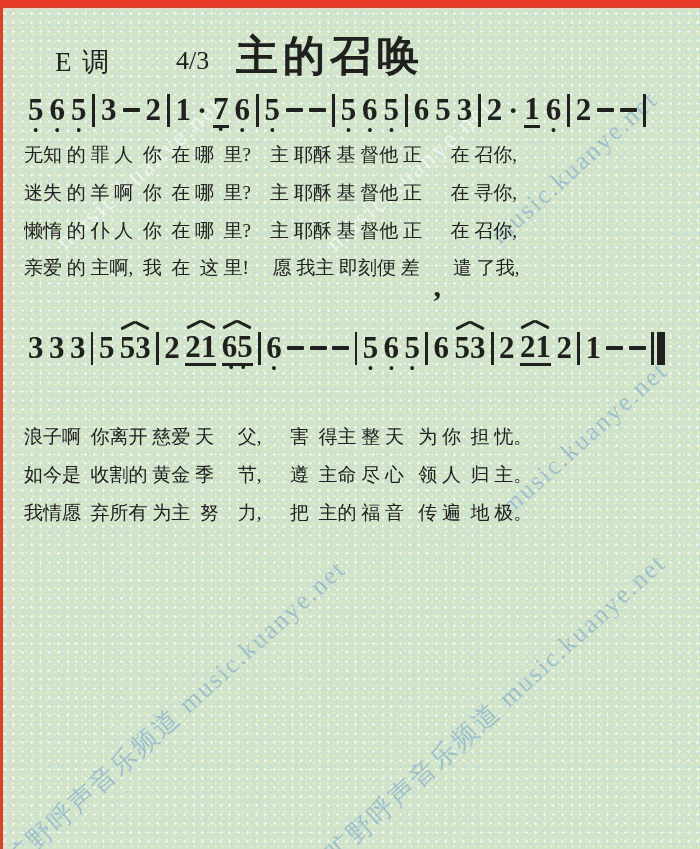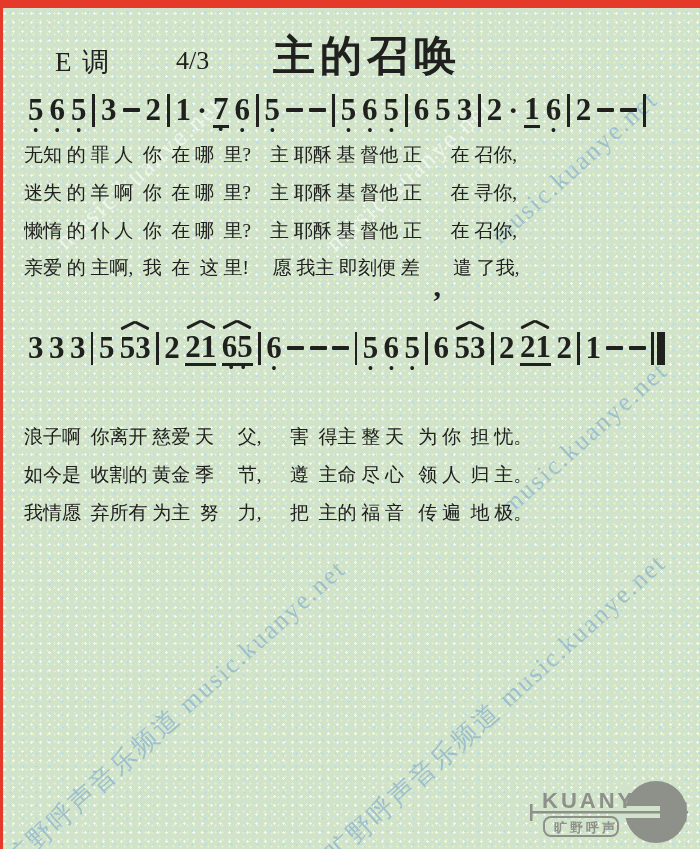--- a/index.html
+++ b/index.html
@@ -17,21 +17,21 @@
       radial-gradient(rgba(235,250,190,.55) 1px, transparent 1.4px);
     background-size:9px 9px,13px 13px,7px 7px;
     background-position:0 0,4px 6px,2px 3px;
   }
   .redbar-top{position:absolute;left:0;top:0;width:700px;height:8px;background:var(--red,#e53a2a);}
   .redbar-left{position:absolute;left:0;top:0;width:3px;height:849px;background:var(--red,#e53a2a);}
 
   .key-sig{position:absolute;left:55px;top:44px;font-size:27px;color:var(--ink,#20201e);letter-spacing:2px;font-family:Liberation Serif, serif;}
   .meter-sig{position:absolute;left:176px;top:46px;font-size:26px;color:var(--ink,#20201e);}
   .song-title{position:absolute;left:0;top:28px;width:660px;text-align:center;font-size:42px;font-weight:700;
-    letter-spacing:5px;color:var(--ink,#20201e);font-family:Liberation Sans, sans-serif;padding-left:37px;}
+    letter-spacing:5px;color:var(--ink,#20201e);font-family:Liberation Sans, sans-serif;}
 
   .mrow{position:absolute;display:flex;justify-content:space-between;align-items:center;}
   .mrow1{left:28px;top:90px;width:618px;height:40px;}
   .mrow2{left:28px;top:328px;width:637px;height:40px;}
   .note{position:relative;font-family:"Liberation Serif",serif;font-weight:700;font-size:31px;line-height:32px;color:var(--ink,#20201e);text-align:center;}
   .note.ul{border-bottom:3px solid var(--ink,#20201e);}
   .dots{position:absolute;top:33px;left:0;right:0;text-align:center;font-size:14px;line-height:8px;font-style:normal;color:var(--ink,#20201e);}
   .dots.d2{letter-spacing:7px;text-indent:7px;}
   .caret{position:absolute;left:50%;top:-16px;width:28px;height:11px;transform:translateX(-50%);}
   .caret::before,.caret::after{content:"";position:absolute;bottom:0;width:16px;height:2.6px;background:var(--ink,#20201e);border-radius:2px;}
@@ -157,30 +157,14 @@
       <span class="endbar">
         <i class="thin"></i>
         <i class="thick"></i>
       </span>
     </div>
 
   <div class="lyric v2-1">浪子啊  你离开 慈爱 天     父,      害  得主 整 天   为 你  担 忧。</div>
   <div class="lyric v2-2">如今是  收割的 黄金 季     节,      遵  主命 尽 心   领 人  归 主。</div>
   <div class="lyric v2-3">我情愿  弃所有 为主  努    力,      把  主的 福 音   传 遍  地 极。</div>
 
-  <div class="logo">
-    <svg width="168" height="68" viewBox="0 0 168 68">
-
-      <circle cx="128" cy="34" r="31" fill="#8e908a"></circle>
-      <rect x="80" y="28" width="52" height="12" fill="#d1e3cb"></rect>
-      <rect x="92" y="8" width="7" height="20" fill="#d1e3cb" transform="rotate(18 95 18)"></rect>
-
-      <rect x="2" y="33" width="158" height="2.5" fill="#8e908a"></rect>
-      <rect x="2" y="26" width="2.5" height="17" fill="#8e908a"></rect>
-      <rect x="156" y="24" width="2.5" height="20" fill="#8e908a"></rect>
-      <text x="14" y="30" font-family="Liberation Sans, sans-serif" font-size="22" font-weight="bold" letter-spacing="3" fill="#8e908a">KUANY</text>
-      <text x="112" y="28" font-family="Liberation Sans, sans-serif" font-size="9" font-weight="bold" fill="#8e908a">.NET</text>
-      <rect x="16" y="39" width="74" height="19" rx="7" fill="none" stroke="#8e908a" stroke-width="2"></rect>
-      <text x="26" y="54" font-family="DejaVu Sans, sans-serif" font-size="13" font-weight="bold" letter-spacing="3" fill="#8e908a">旷野呼声</text>
-    </svg>
-  </div>
 
 </div>
 
 </body></html>

